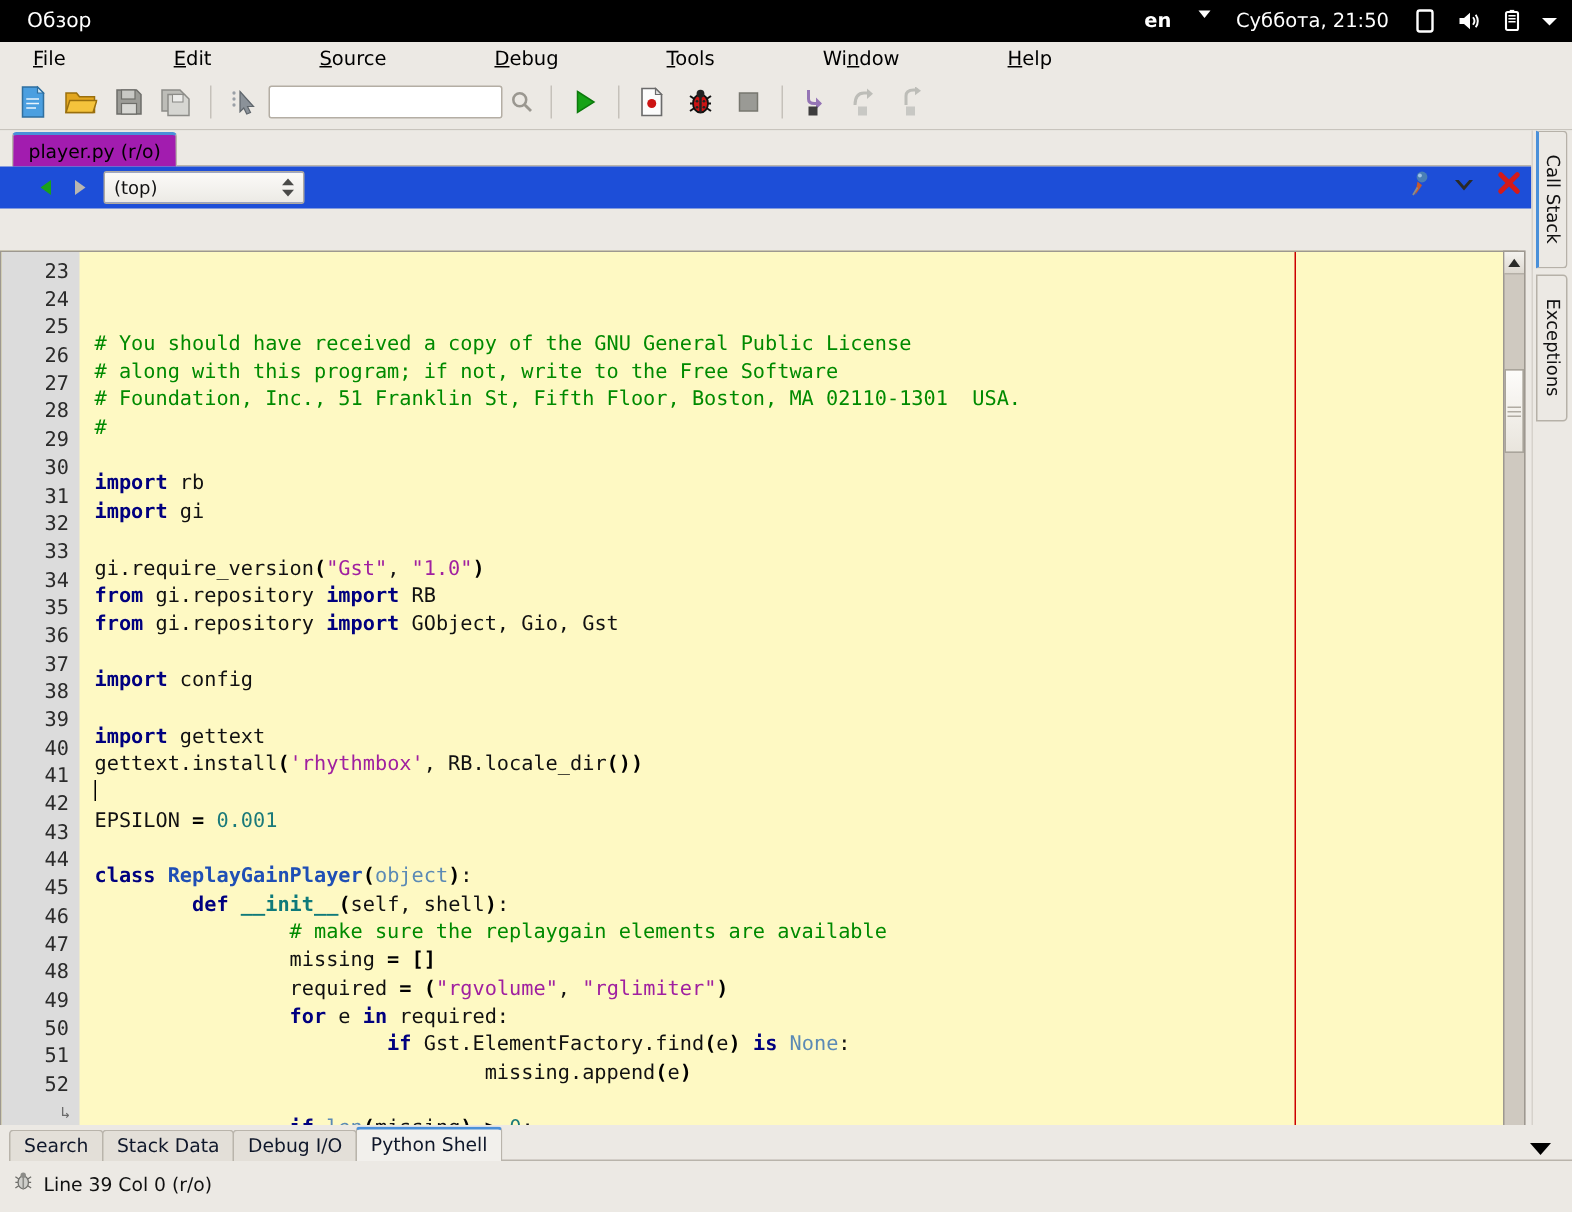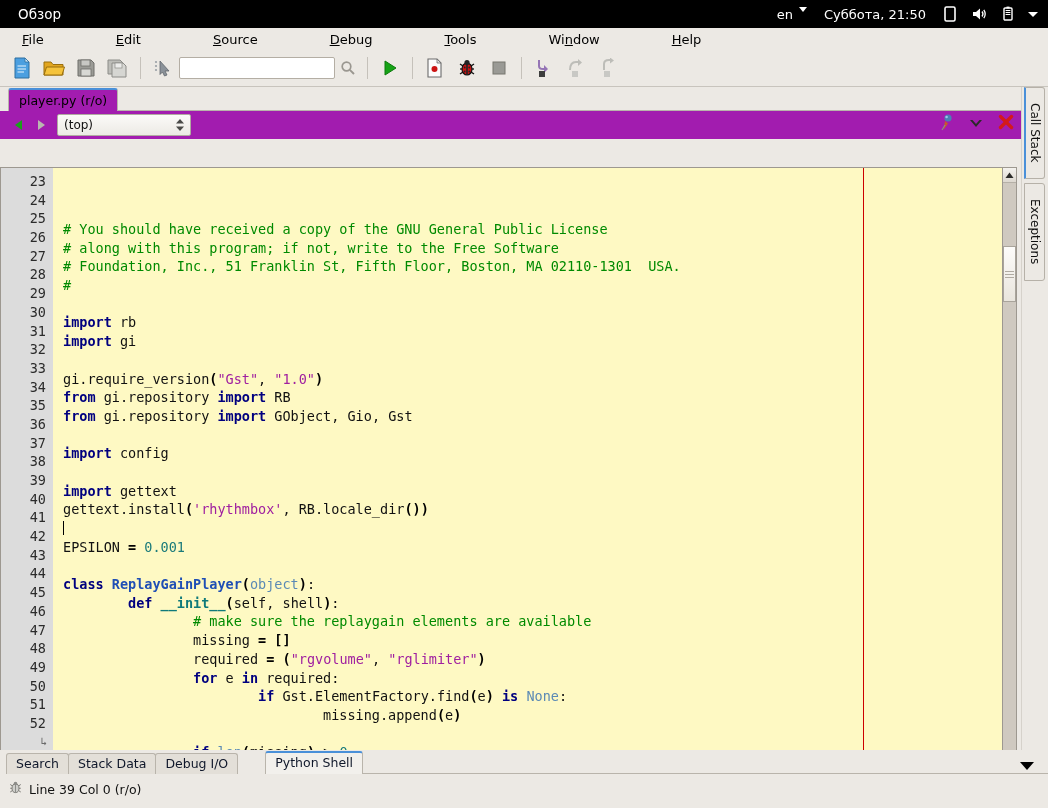--- a/index.html
+++ b/index.html
@@ -33,21 +33,21 @@
     width: 0; height: 0;
     border-left: 5px solid transparent;
     border-right: 5px solid transparent;
     border-top: 5px solid #ffffff;
     margin-left: 7px;
   }
   .sys-right {
     position: absolute; right: 10px; top: 0; height: 28px;
     display: flex; align-items: center; gap: 17px; font-size: 13px;
   }
-  .sys-lang { display: flex; align-items: flex-start; gap: 6px; }
+  .sys-lang { display: flex; align-items: flex-start; gap: 18px; font-weight: bold; }
   .tray { display: flex; align-items: center; gap: 14px; }
   .tray svg { display: block; }
 
   
   .menubar {
     height: 22px; background: #ece9e4;
     display: flex; align-items: center;
     padding-left: 10px;
     font-size: 13px; color: #000;
     border-bottom: 0;
@@ -108,22 +108,22 @@
     border-top: 2px solid #4a90d9;
     border-radius: 3px 3px 0 0;
   }
   .filetabs-rest {
     flex: 1; height: 1px; background: #b9b4ab; align-self: flex-end;
   }
   
   .navrow {
     height: 28px;
     display: flex; align-items: center;
-    padding-left: 8px;
-    background: #a21caf;
+    padding-left: 20px;
+    background: #1d4ed8;
     position: relative;
   }
   .navarrow { width: 22px; height: 22px; display:flex; align-items:center; justify-content:center; }
   .combo {
     margin-left: 5px;
     width: 126px; height: 20px;
     border: 1px solid #b0aaa1;
     background: linear-gradient(#fbfaf8, #eceae5);
     border-radius: 2px;
     font-size: 12px;
@@ -265,21 +265,21 @@
     border: 1px solid #b9b4ab;
     border-bottom: none;
     border-radius: 3px 3px 0 0;
     background: #e3dfd8;
     color: #0f172a;
     margin-right: -1px;
   }
   .btab.active {
     background: #f2f0ec;
     border-top: 2px solid #4a90d9;
-    height: 21px; line-height: 20px; margin-left: 28px;
+    height: 21px; line-height: 20px;
   }
   .btabs-rest { flex: 1; height: 1px; background: #b9b4ab; align-self: flex-end; }
   .btab-caret {
     position: absolute; right: 14px; bottom: 4px;
     width: 0; height: 0;
     border-left: 7px solid transparent;
     border-right: 7px solid transparent;
     border-top: 8px solid #000;
   }
   .statusbar {

